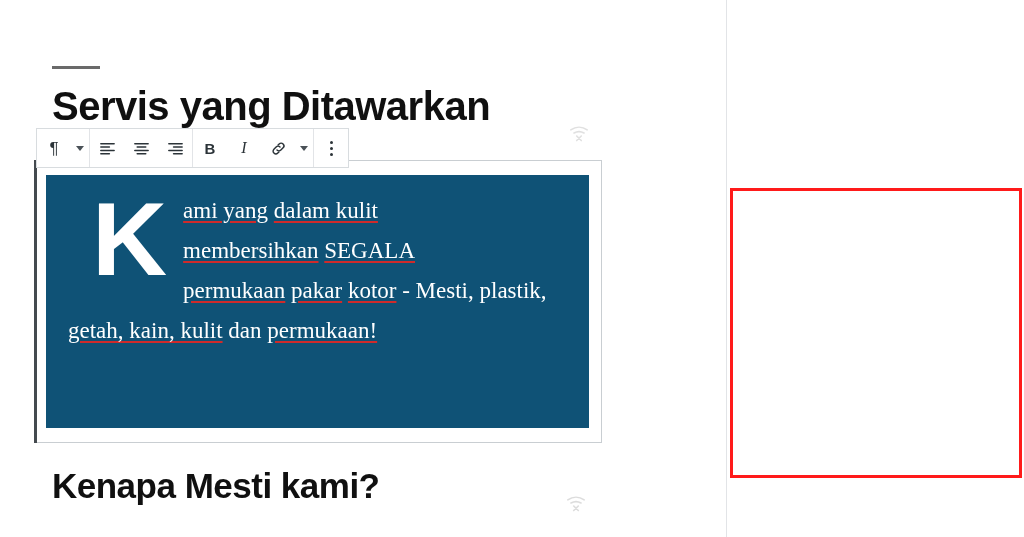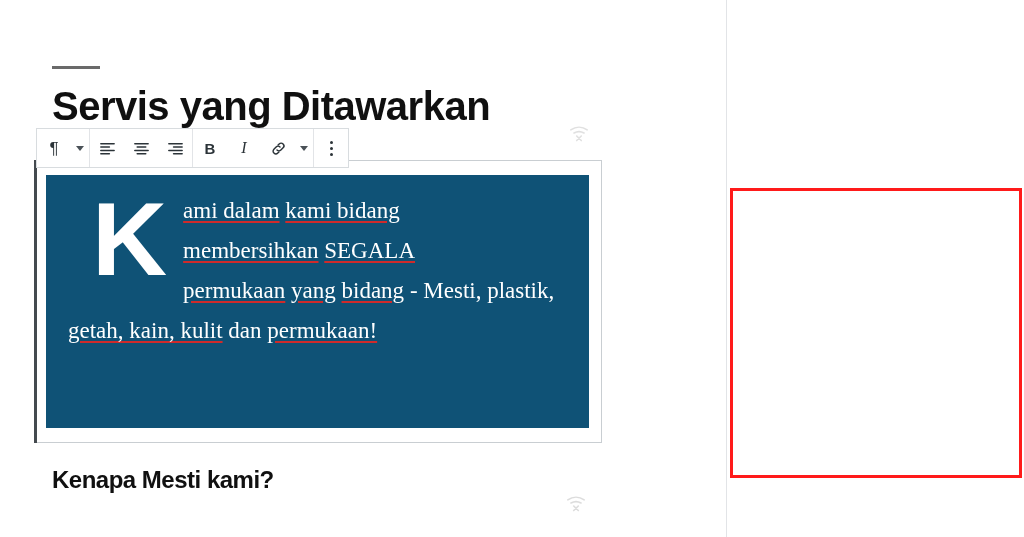--- a/index.html
+++ b/index.html
@@ -25,21 +25,21 @@
   }
   .doc-heading {
     position: absolute;
     font-family: "Liberation Sans", sans-serif;
     font-weight: bold;
     color: #101010;
     letter-spacing: -0.5px;
     white-space: nowrap;
   }
   #heading-1 { left: 52px; top: 84px; font-size: 40px; }
-  #heading-2 { left: 52px; top: 466px; font-size: 24px; }
+  #heading-2 { left: 52px; top: 466px; font-size: 35px; }
 
   
   #block-toolbar {
     position: absolute; left: 36px; top: 128px;
     height: 40px; display: flex; align-items: stretch;
     background: #ffffff;
     border: 1px solid #d8dcdf;
     z-index: 30;
   }
   .tb-group { display: flex; align-items: center; border-right: 1px solid #e2e4e7; }
@@ -189,27 +189,27 @@
             </span>
         </div>
       </div>
     </div>
 
     <div id="block-wrap"></div>
     <div id="block-sel-bar"></div>
 
     <div id="blue-block">
       <div id="blue-text">
-        <span class="dropcap">K</span><span class="sp">ami dalam</span>
-        <span class="sp">kami bidang</span><br>
+        <span class="dropcap">K</span><span class="sp">ami yang</span>
+        <span class="sp">dalam kulit</span><br>
         <span class="sp">membersihkan</span>
         <span class="sp">SEGALA</span><br>
         <span class="sp">permukaan</span>
-        <span class="sp">yang</span>
-        <span class="sp">bidang</span>
+        <span class="sp">pakar</span>
+        <span class="sp">kotor</span>
         <span>- Mesti, plastik,</span><br>
         <span class="sp">getah, kain, kulit</span>
         <span>dan</span>
         <span class="sp">permukaan!</span>
       </div>
 
     </div>
 
     <div class="wifi-off" id="wifi-head">
       <svg viewBox="0 0 24 22">

